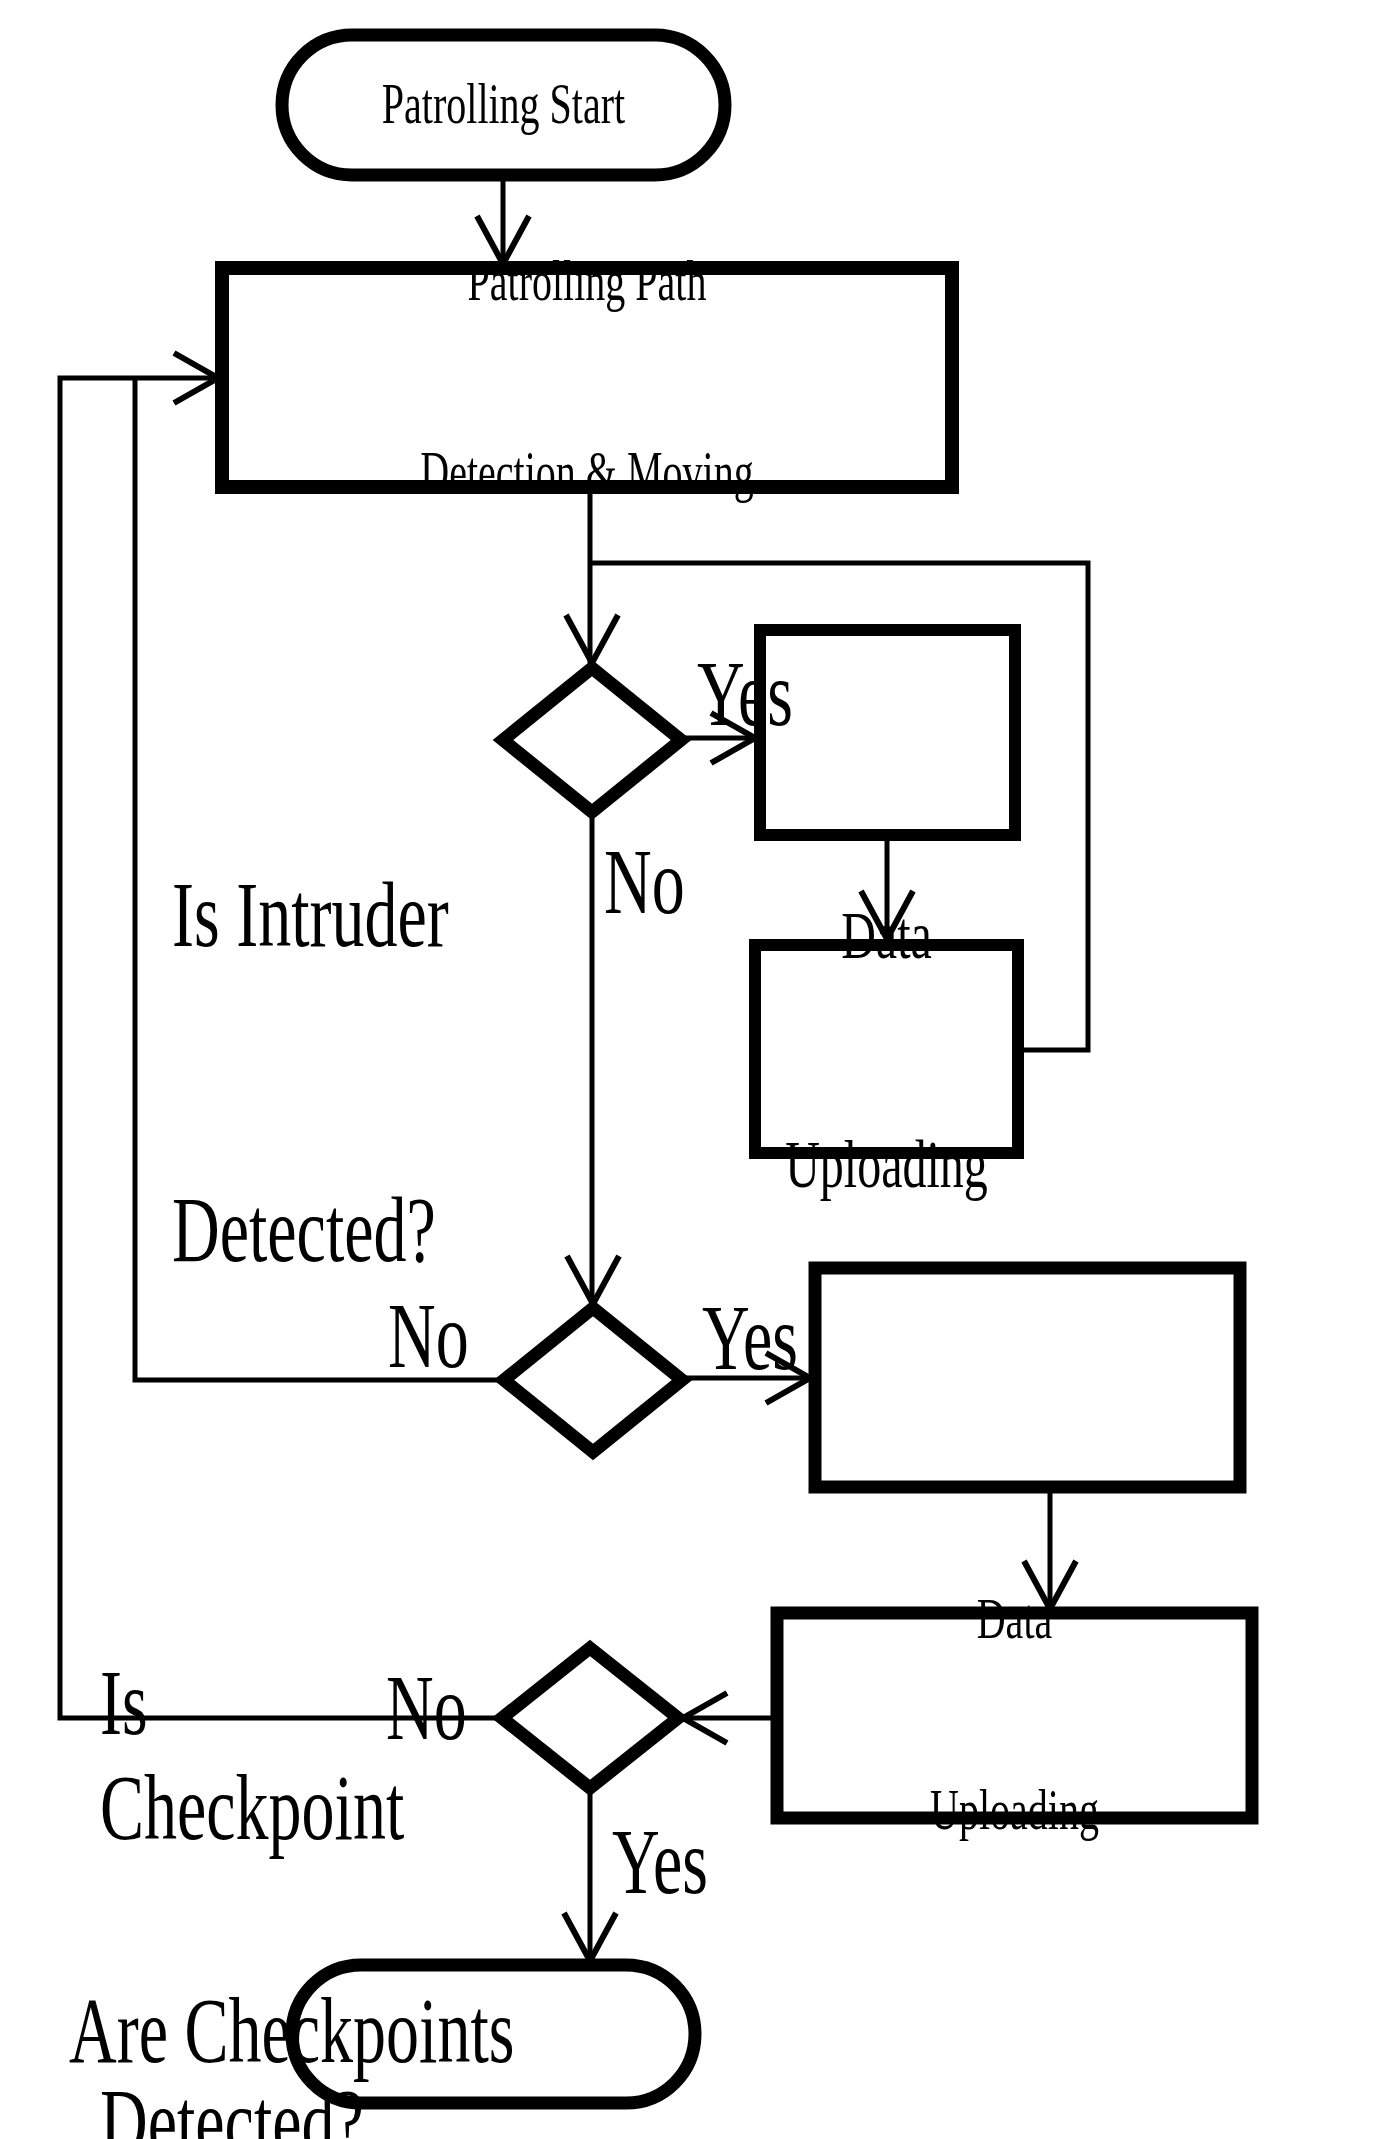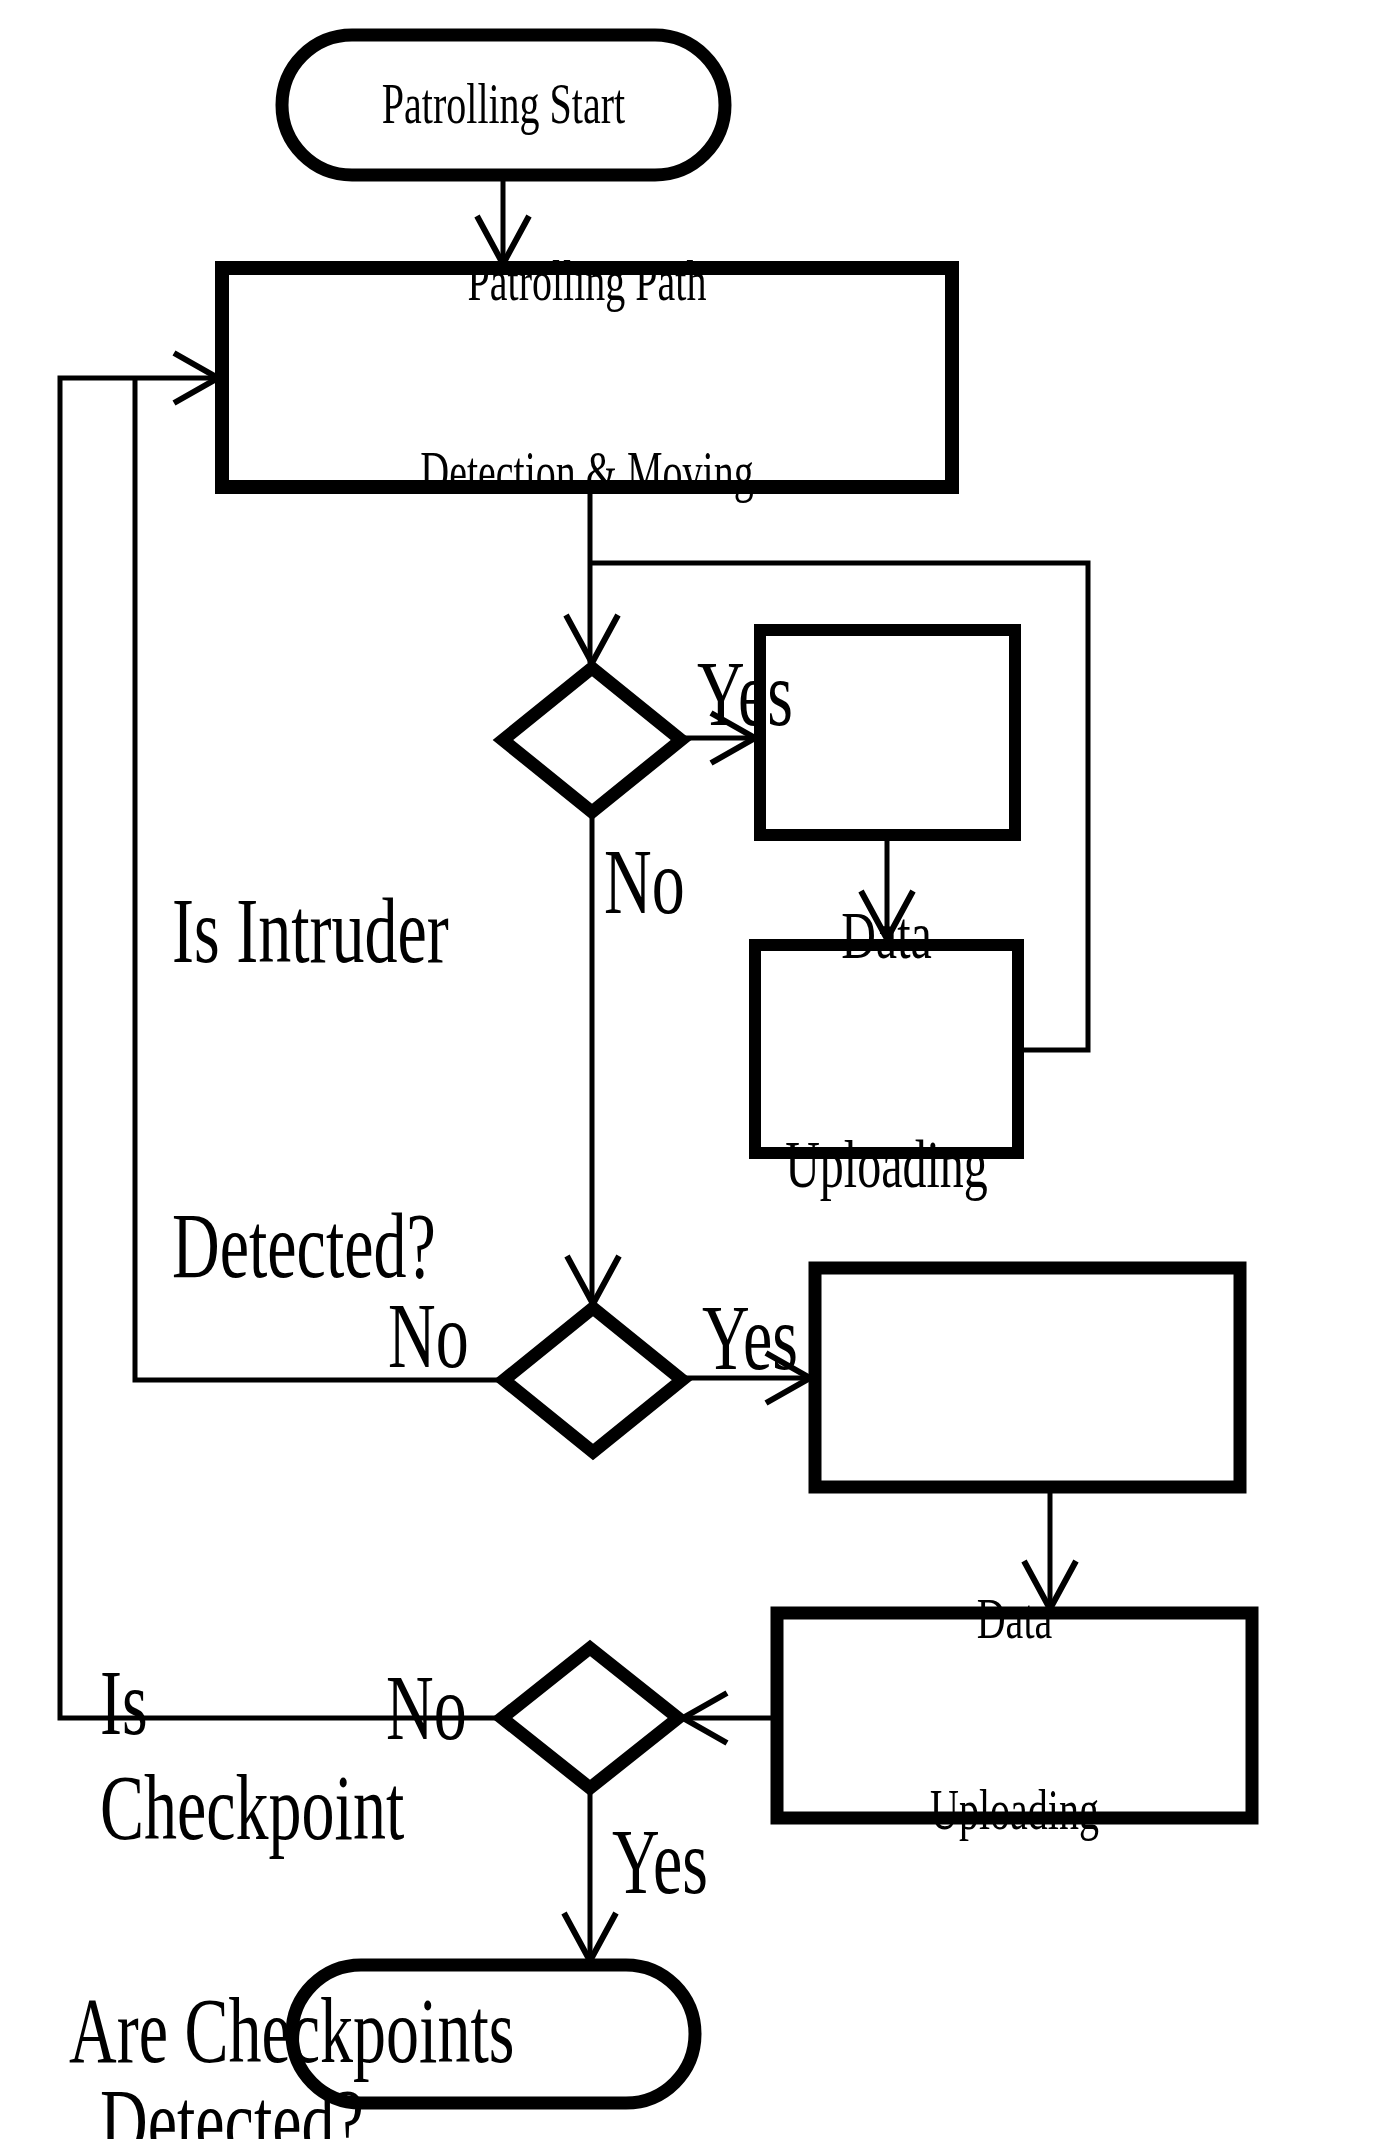--- a/index.html
+++ b/index.html
@@ -103,21 +103,21 @@
 
 
   <div class="lbl f-big" style="left:777px;top:1613px;width:475px;height:205px;">
     <span class="st">
       <span class="ln">Data</span>
       <span class="ln">Uploading</span>
     </span>
   </div>
 
 
-  <div class="lbl tl f-cap" style="left:172px;top:668px;width:300px;">
+  <div class="lbl tl f-cap" style="left:172px;top:652px;width:300px;">
     <span class="st">
       <span class="ln">Is Intruder</span>
       <span class="ln">Detected?</span>
     </span>
   </div>
 
   <div class="lbl tl f-cap" style="left:100px;top:1440px;width:340px;">
     <span class="st">
       <span class="ln">Is Checkpoint</span>
       <span class="ln">Detected?</span>

